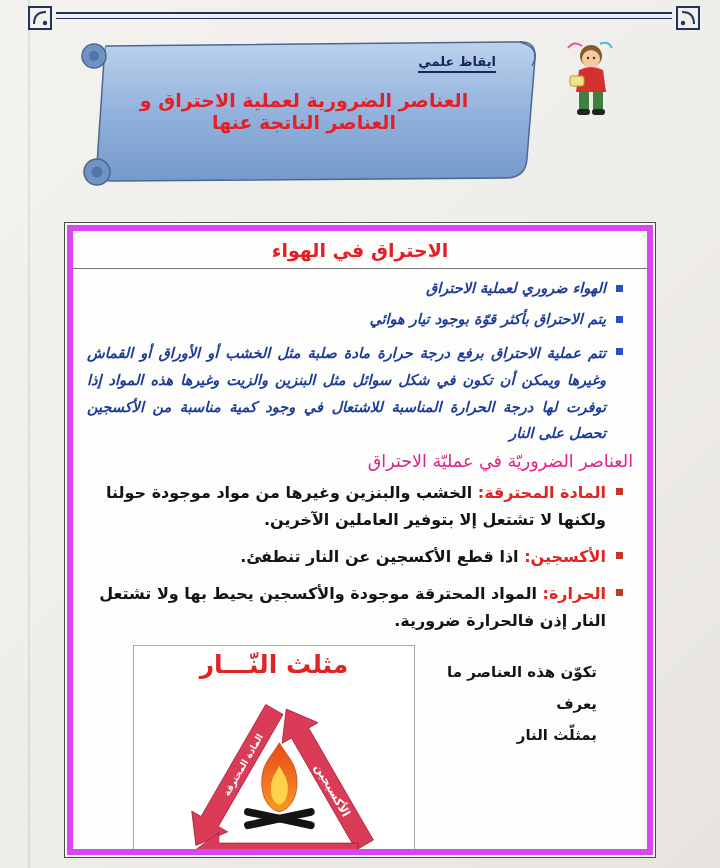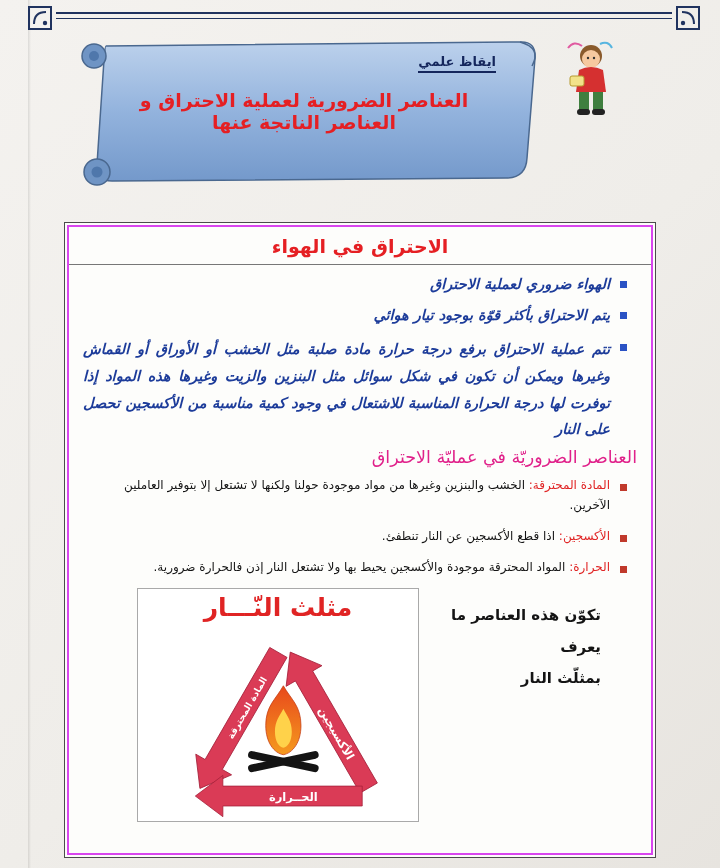--- a/index.html
+++ b/index.html
@@ -31,38 +31,38 @@
   }
   .banner-title { margin-top:16px; text-align:center; color:#e51f23;
     font-weight:bold; font-size:19px; }
 
   .kid { position:absolute; top:38px; left:560px; width:62px; height:84px; }
 
   
   .main-outer { position:absolute; top:222px; left:64px; width:592px; height:636px;
     border:1px solid #4b4b4b; padding:2px; box-sizing:border-box; background:#fdfdfb; }
   .main-inner { width:100%; height:100%; box-sizing:border-box;
-    border:2px solid #d946ef; padding:2px 10px 0; direction:rtl; overflow:hidden; }
+    border:6px solid #d946ef; padding:2px 10px 0; direction:rtl; overflow:hidden; }
 
   .sec1-title { margin:0 -10px 8px; padding:6px 0 7px; text-align:center;
     color:#e51f23; font-size:19px; font-weight:bold; border-bottom:1px solid #777; }
 
   ul.list { list-style:none; margin:0; padding:0 12px 0 4px; }
   ul.list li { position:relative; padding-right:19px; }
   .sq { position:absolute; right:2px; top:8px; width:7px; height:7px; }
   .sq.blue { background:#2a52c4; }
   .sq.red  { background:#c0392b; }
 
   ul.list1 { color:#1d3c9a; font-weight:bold; font-size:14.5px; }
   ul.list1 li { margin-bottom:9px; line-height:1.55;font-style:italic; }
   ul.list1 li.long { text-align:justify; line-height:1.85; margin-bottom:4px; }
 
   .sec2-title { margin:4px 4px 9px; color:#e0218a; font-size:17.5px; font-weight:normal; }
 
-  ul.list2 { color:#141414; font-weight:normal; font-size:12px; }
+  ul.list2 { color:#141414; font-weight:bold; font-size:16px; }
   ul.list2 li { margin-bottom:11px; line-height:1.65; }
   ul.list2 .lead { color:#e02424; }
 
   
   .figure-row { display:flex; direction:rtl; gap:14px; margin-top:4px; padding:0 40px 0 0; }
   .fig-note { width:168px; padding-top:12px; color:#141414; font-weight:bold;
     font-size:15px; line-height:2.1; text-align:right; }
   .figure-box { width:282px; border:1px solid #a9a9a9; background:#ffffff;
     padding:4px 4px 2px; box-sizing:border-box; }
   .fig-title { text-align:center; color:#e02424; font-weight:bold; font-size:25px;

